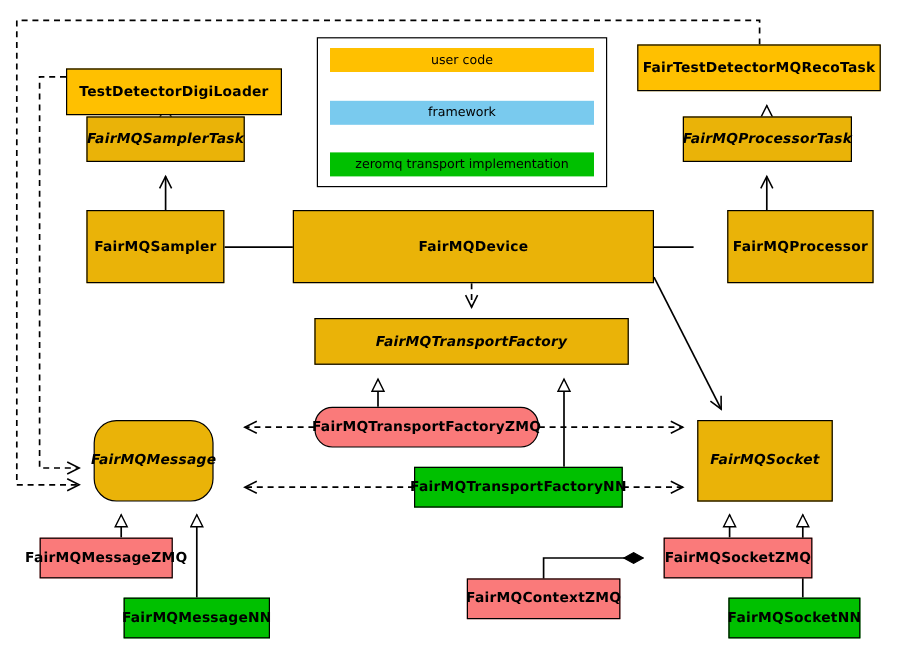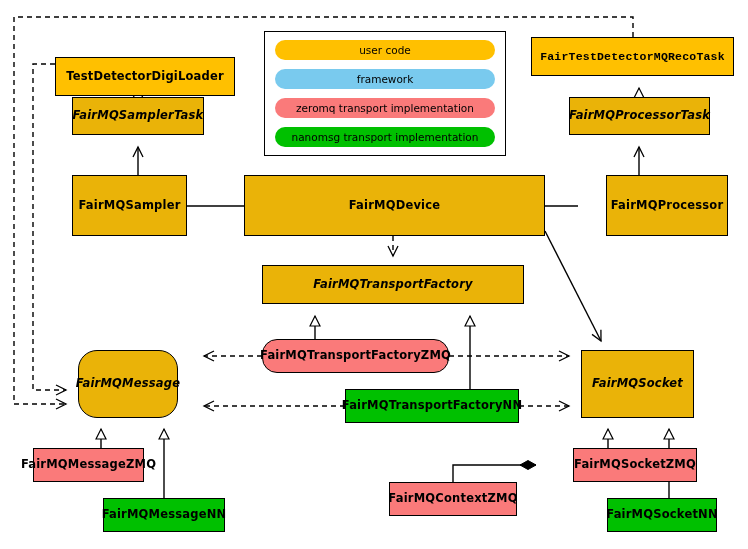--- a/index.html
+++ b/index.html
@@ -15,21 +15,21 @@
   .lbl.abstract{font-style:italic;}
   .c-user{background:#FFC000;}
   .c-fw{background:#eab308;}
   .c-zmq{background:#FA7A7A;}
   .c-nn{background:#00C000;}
   #legend{position:absolute;left:264px;top:31px;width:242px;height:125px;
           background:#ffffff;border:1.6px solid #000;box-sizing:border-box;
           padding:8px 10px;display:flex;flex-direction:column;
           justify-content:space-between;}
   .legend-row{height:20px;display:flex;align-items:center;justify-content:center;
-              font-size:10.5px;color:#000;font-weight:normal;border-radius:10px;}
+              font-size:10.5px;color:#000;font-weight:normal;}
 </style>
 </head>
 <body>
 
 <div id="diagram">
 
   <svg viewBox="0 0 748 549">
     <defs>
       <marker id="hollowTri" markerWidth="14" markerHeight="14" refX="11" refY="6" orient="auto" markerUnits="userSpaceOnUse">
         <path d="M1,1 L11,6 L1,11 z" fill="#ffffff" stroke="#000" stroke-width="1.2"></path>
@@ -88,33 +88,30 @@
     </g>
   </svg>
 
   <div id="legend">
     <div class="legend-row" style="background:#FFC000">
         <span>user code</span>
       </div>
     <div class="legend-row" style="background:#79CAEE">
         <span>framework</span>
       </div>
-    <div class="legend-row" style="background:#FA7A7A">
+    <div class="legend-row" style="background:#00C000">
         <span>zeromq transport implementation</span>
-      </div>
-    <div class="legend-row" style="background:#00C000">
-        <span>nanomsg transport implementation</span>
       </div>
   </div>
 
   <div id="nodes-layer">
       <div class="node c-user" style="left: 55px; top: 37px; width: 180px; height: 39px; margin-top: 20px;">
         <span class="lbl">TestDetectorDigiLoader</span>
       </div>
-      <div class="node c-user" style="left: 531px; top: 37px; width: 203px; height: 39px; font-family: Liberation Mono, monospace;">
+      <div class="node c-user" style="left: 531px; top: 37px; width: 203px; height: 39px;">
         <span class="lbl">FairTestDetectorMQRecoTask</span>
       </div>
       <div class="node c-fw" style="left: 72px; top: 97px; width: 132px; height: 38px;">
         <span class="lbl abstract">FairMQSamplerTask</span>
       </div>
       <div class="node c-fw" style="left: 569px; top: 97px; width: 141px; height: 38px;">
         <span class="lbl abstract">FairMQProcessorTask</span>
       </div>
       <div class="node c-fw" style="left: 72px; top: 175px; width: 115px; height: 61px;">
         <span class="lbl">FairMQSampler</span>
@@ -139,21 +136,21 @@
       </div>
       <div class="node c-fw" style="left: 581px; top: 350px; width: 113px; height: 68px;">
         <span class="lbl abstract">FairMQSocket</span>
       </div>
       <div class="node c-zmq" style="left: 33px; top: 448px; width: 111px; height: 34px;">
         <span class="lbl">FairMQMessageZMQ</span>
       </div>
       <div class="node c-nn" style="left: 103px; top: 498px; width: 122px; height: 34px;">
         <span class="lbl">FairMQMessageNN</span>
       </div>
-      <div class="node c-zmq" style="left: 553px; top: 448px; width: 124px; height: 34px; margin-left: 20px;">
+      <div class="node c-zmq" style="left: 553px; top: 448px; width: 124px; height: 34px;">
         <span class="lbl">FairMQSocketZMQ</span>
       </div>
       <div class="node c-nn" style="left: 607px; top: 498px; width: 110px; height: 34px;">
         <span class="lbl">FairMQSocketNN</span>
       </div>
       <div class="node c-zmq" style="left: 389px; top: 482px; width: 128px; height: 34px;">
         <span class="lbl">FairMQContextZMQ</span>
       </div>
     </div>
 </div>

